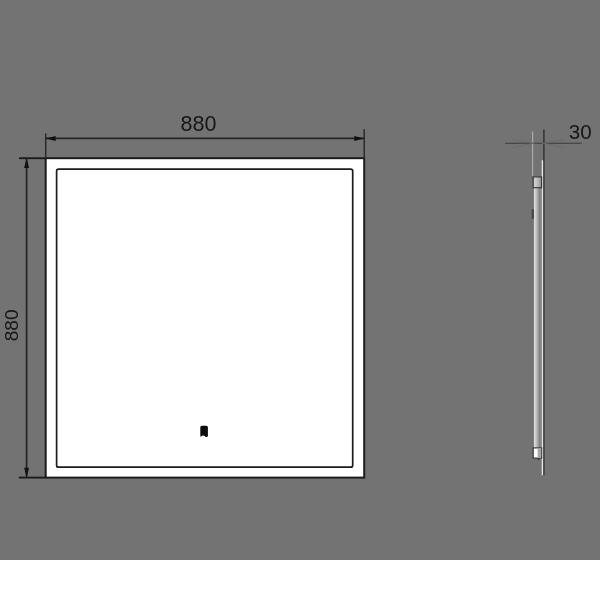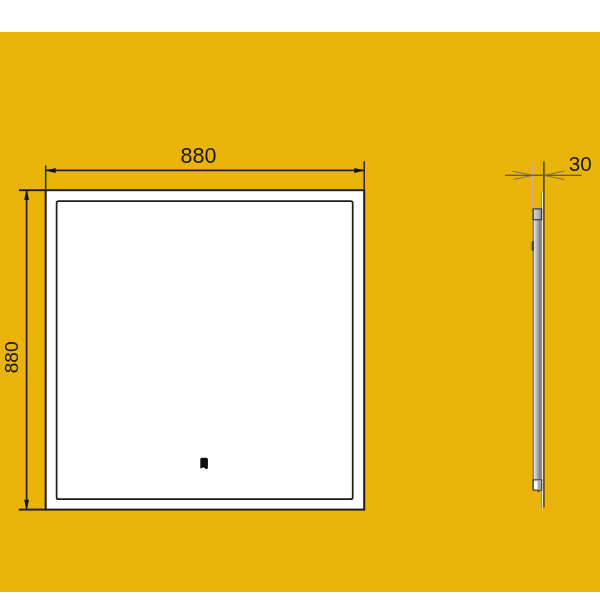--- a/index.html
+++ b/index.html
@@ -1,16 +1,16 @@
 <!DOCTYPE html>
 <html><head>
 <meta charset="utf-8">
 <style>
   html,body{margin:0;padding:0;background:#ffffff;}
-  .wrap{width:600px;height:560px;position:relative;overflow:hidden;background:#eab308;filter:blur(0.45px);margin-top:32px;}
+  .wrap{width:600px;height:560px;position:relative;overflow:hidden;background:#737373;filter:blur(0.45px);}
   svg{display:block;}
   text{font-family:"Liberation Sans", sans-serif;fill:#161616;}
 </style>
 </head>
 <body>
 <div class="wrap">
 <svg width="600" height="600" viewBox="0 0 600 600">
   <defs>
     <linearGradient id="bodyg" x1="0" y1="0" x2="1" y2="0">
       <stop offset="0" stop-color="#e9e9e9"></stop>

